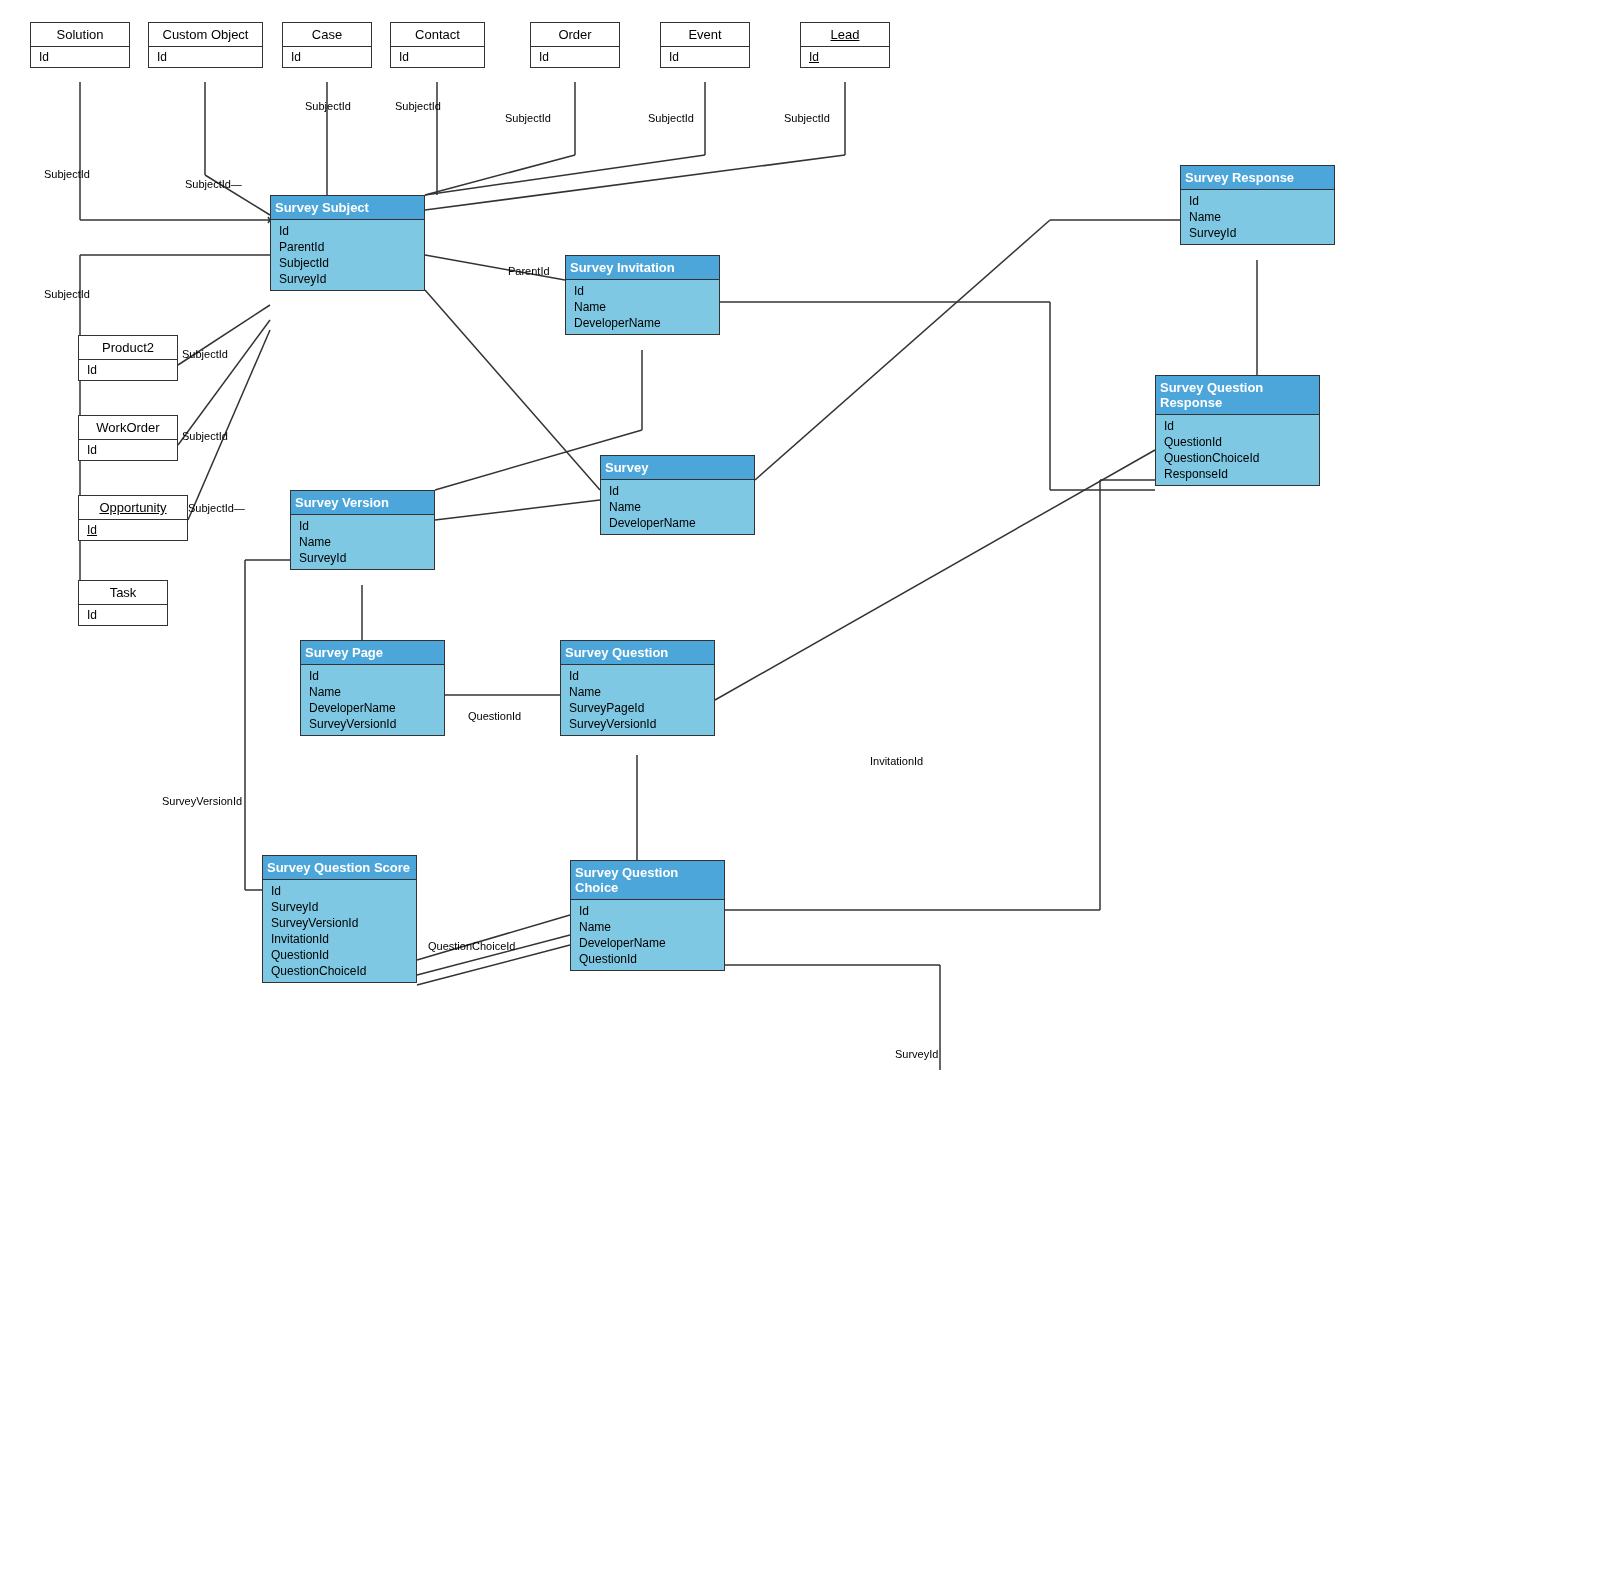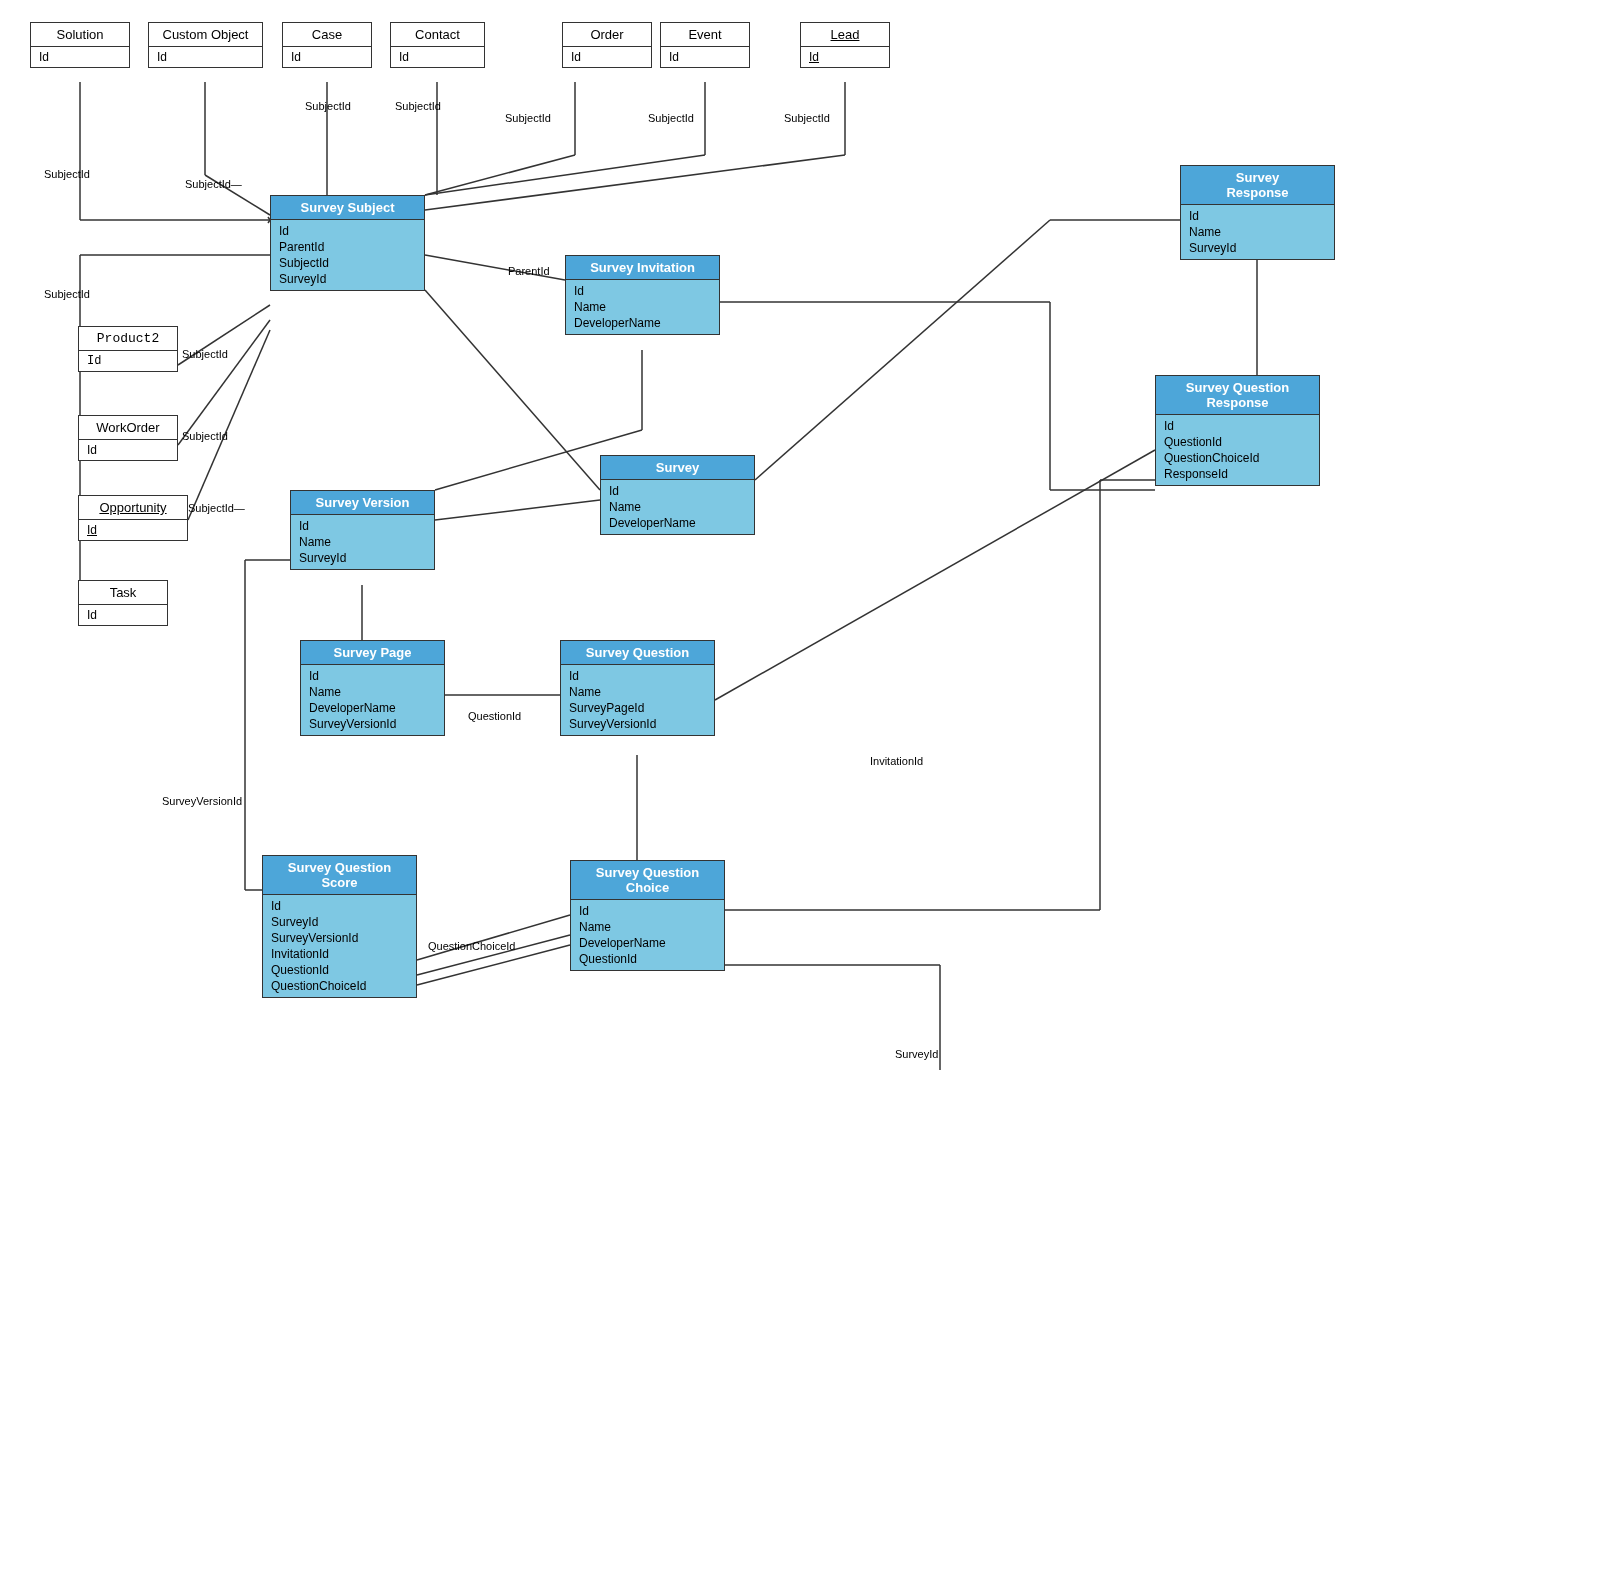--- a/index.html
+++ b/index.html
@@ -19,22 +19,21 @@
     }
     .entity-box {
       position: absolute;
       border: 1.5px solid #333;
       background: #fff;
     }
     .entity-header {
       background: #4da6d9;
       color: #fff;
       font-weight: bold;
-      text-align: center;
-      padding: 4px 23px;
+      padding: 4px 4px;
       font-size: 13px;
       border-bottom: 1.5px solid #333;
     }
     .entity-body {
       background: #7ec8e3;
       padding: 3px 8px;
     }
     .entity-body .field {
       padding: 1px 0;
       font-size: 12px;
@@ -164,36 +163,36 @@
   <div class="entity-simple" style="left:282px; top:22px; width:90px;">
     <div class="entity-title">Case</div>
     <div class="entity-id">Id</div>
   </div>
 
   <div class="entity-simple" style="left:390px; top:22px; width:95px;">
     <div class="entity-title">Contact</div>
     <div class="entity-id">Id</div>
   </div>
 
-  <div class="entity-simple" style="left:562px; top:22px; width:90px;">
+  <div class="entity-simple" style="left:530px; top:22px; width:90px;">
     <div class="entity-title">Order</div>
     <div class="entity-id">Id</div>
   </div>
 
   <div class="entity-simple" style="left:660px; top:22px; width:90px;">
     <div class="entity-title">Event</div>
     <div class="entity-id">Id</div>
   </div>
 
   <div class="entity-simple" style="left:800px; top:22px; width:90px;text-decoration:underline;">
     <div class="entity-title">Lead</div>
     <div class="entity-id">Id</div>
   </div>
 
-  <div class="entity-simple" style="left:78px; top:326px; width:100px;font-family:Liberation Mono, monospace;">
+  <div class="entity-simple" style="left:78px; top:335px; width:100px;">
     <div class="entity-title">Product2</div>
     <div class="entity-id">Id</div>
   </div>
 
   <div class="entity-simple" style="left:78px; top:415px; width:100px;">
     <div class="entity-title">WorkOrder</div>
     <div class="entity-id">Id</div>
   </div>
 
   <div class="entity-simple" style="left:78px; top:495px; width:110px;text-decoration:underline;">

